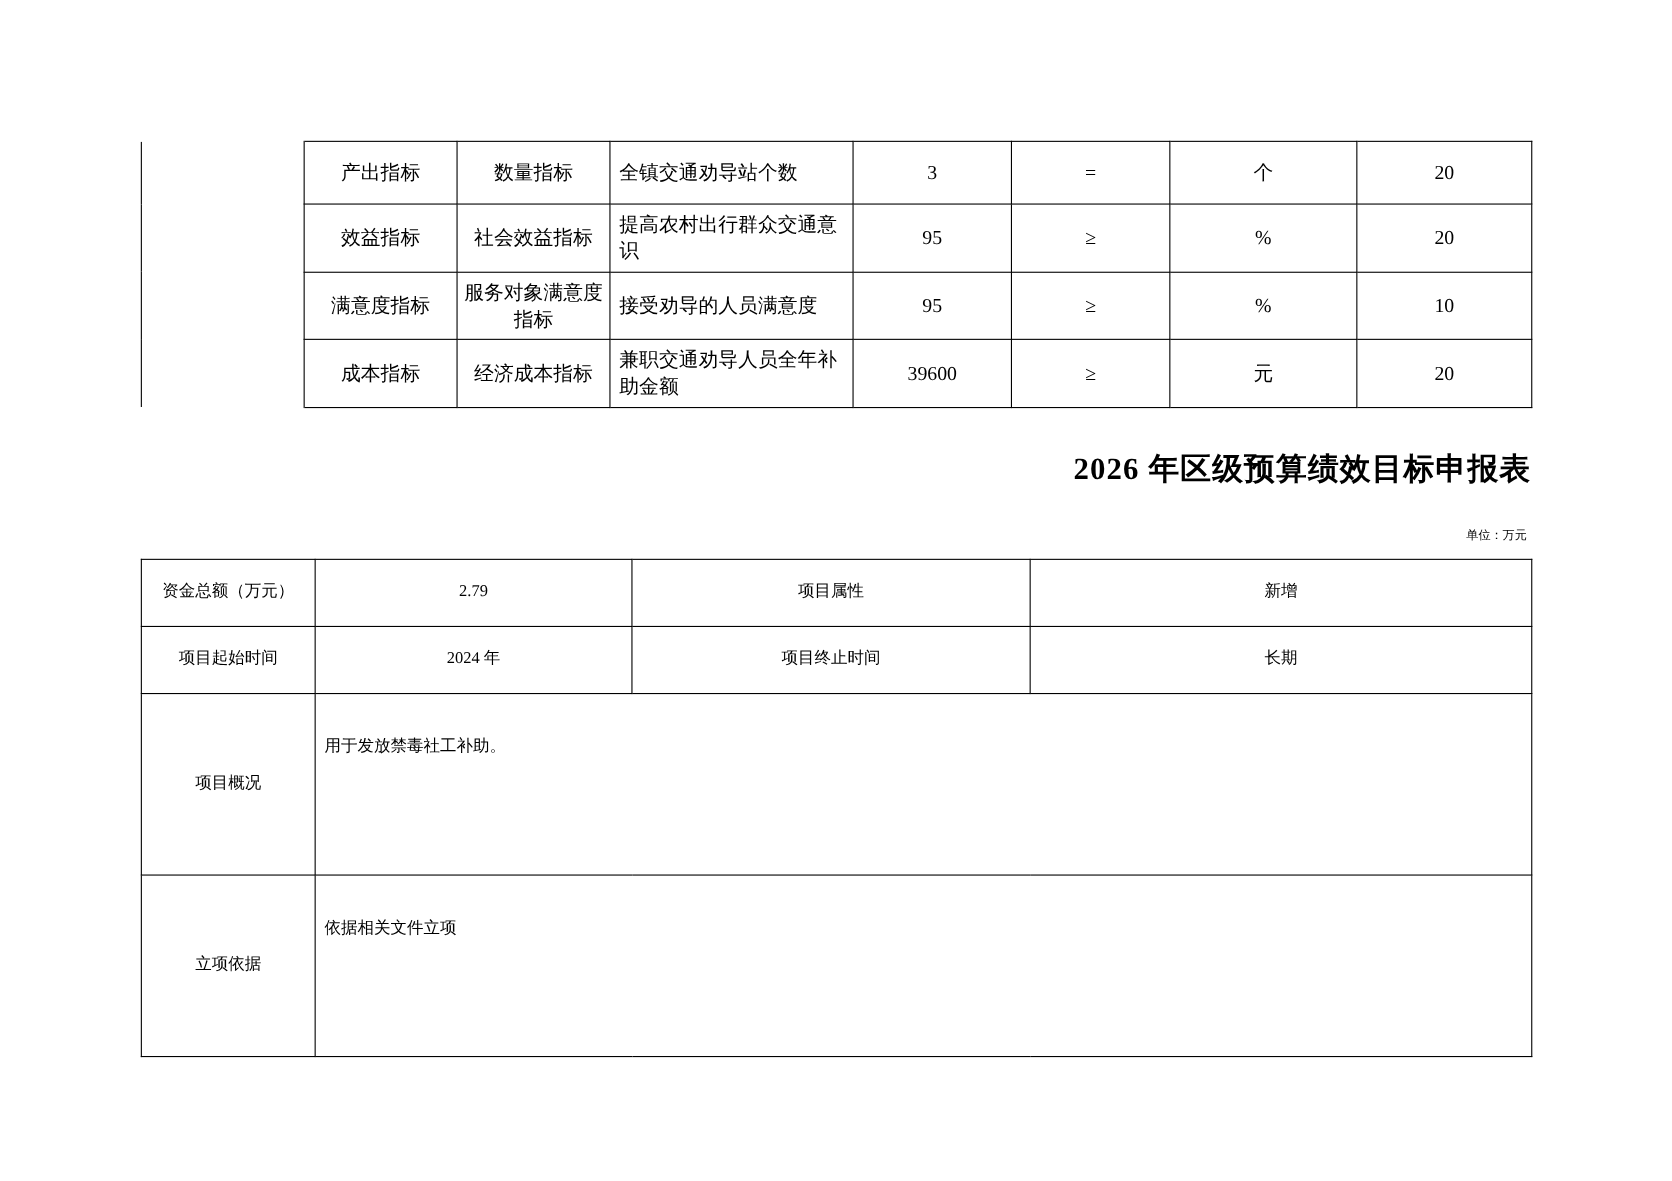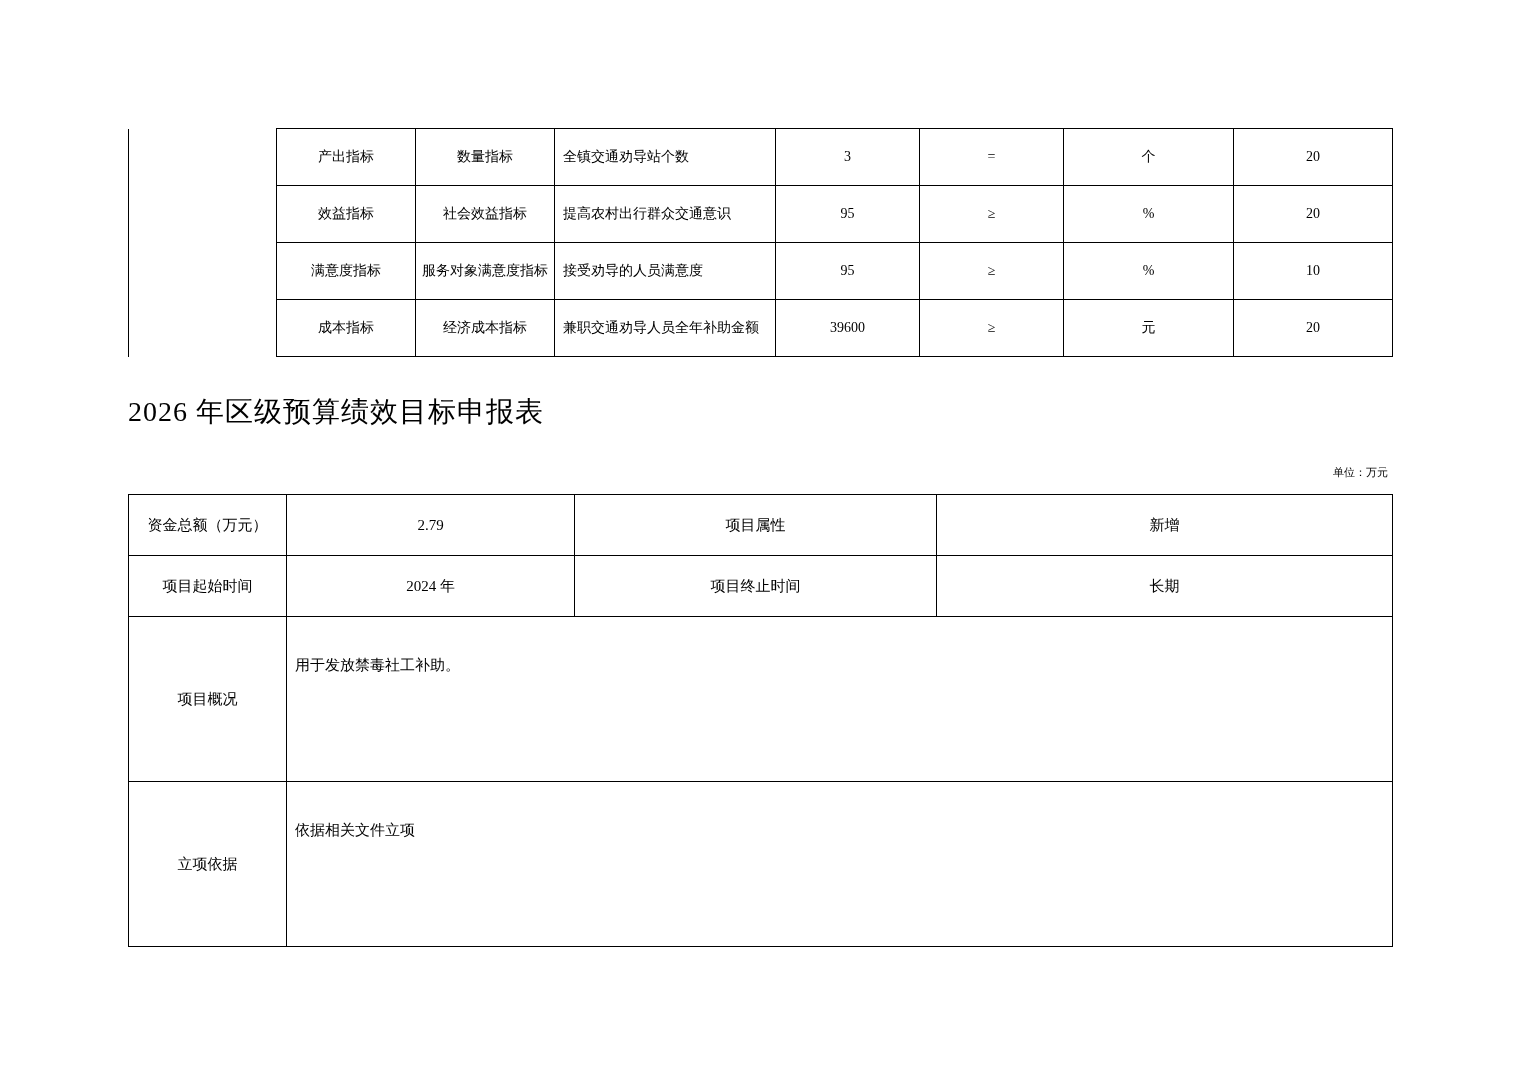--- a/index.html
+++ b/index.html
@@ -27,21 +27,21 @@
   table {
     border-collapse: collapse;
     table-layout: fixed;
   }
   .tbl-top {
     width: 1264px;
     margin-top: 128px;
   }
   .tbl-top td {
     border: 1px solid #000000;
-    font-size: 14px;
+    font-size: 18px;
     text-align: center;
     vertical-align: middle;
     padding: 6px 6px;
     height: 44px;
     line-height: 1.35;
     margin-left: 45px;
   }
   .tbl-top td.blank {
     border-left: 1px solid #000;
     border-top: none;
@@ -52,23 +52,23 @@
     padding-left: 8px;
   }
 
   
   .sheet-label {
     font-size: 16px;
     margin-top: 34px;
     margin-left: 2px;
   }
   .doc-title {
-    text-align: left;
+    text-align: right;
     font-size: 28px;
-    font-weight: normal;
+    font-weight: bold;
     letter-spacing: 1px;
     margin-top: 36px;
   }
   .unit-line {
     text-align: right;
     font-size: 11px;
     margin-top: 34px;
     padding-right: 4px;
   }
 

